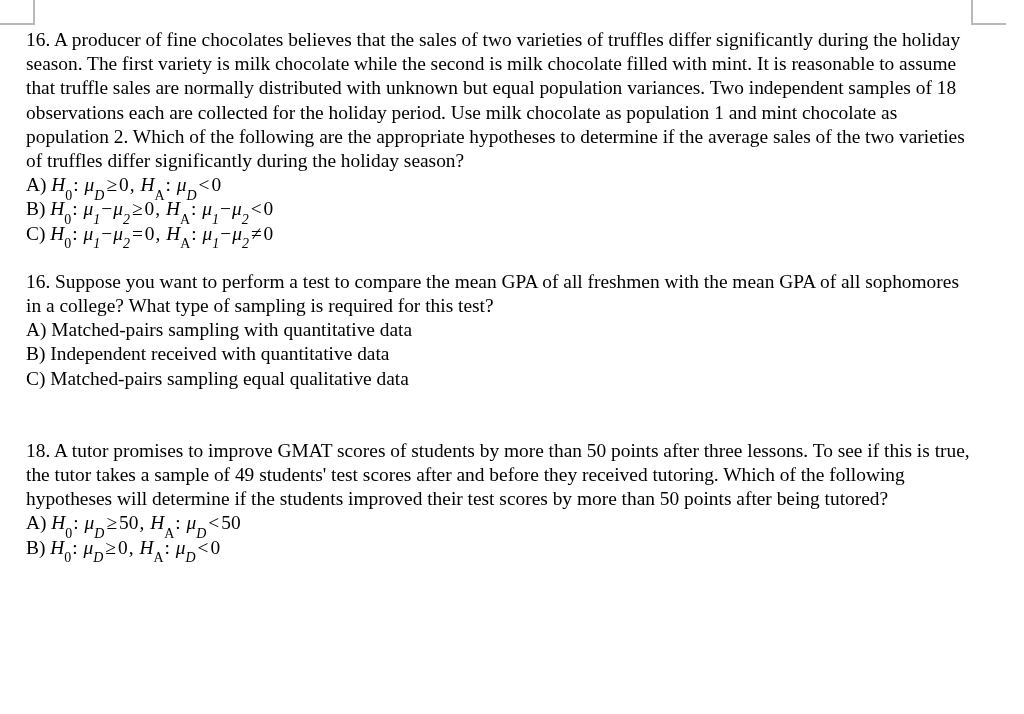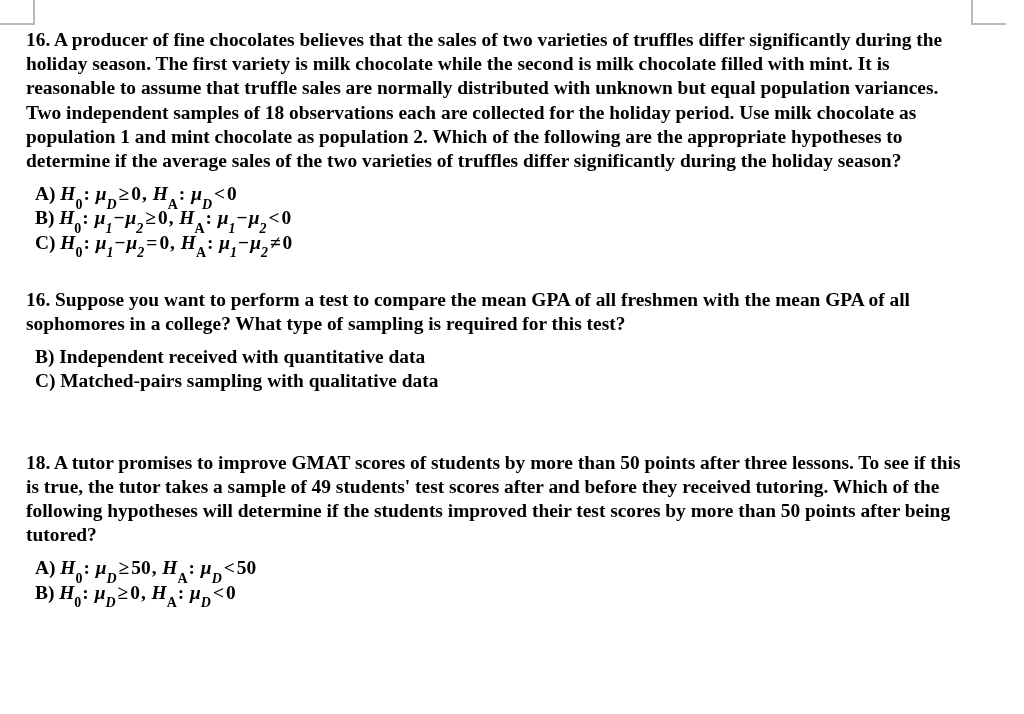--- a/index.html
+++ b/index.html
@@ -39,31 +39,30 @@
 
   
   .doc {
     position: absolute;
     left: 26px;
     top: 28px;
     width: 946px;
   }
   .question-block {
     margin: 0;
-    font-weight: bold;
   }
   .stem {
     font-size: 19.4px;
     line-height: 24.2px;
     text-align: left;
     margin: 0;
     hyphens: none;
   }
   .choices {
-    margin: 9px;
+    margin: 0;
   }
   .choice {
     font-size: 19.4px;
     line-height: 24.2px;
     white-space: nowrap;
     margin: 0;
   }
   
   .gap-1 { height: 24px; }
   .gap-2 { height: 48px; }
@@ -126,22 +125,23 @@
 
 
     </div>
   </div>
 
   <div class="gap-1"></div>
 
   <div class="question-block">
     <p class="stem">16. Suppose you want to perform a test to compare the mean GPA of all freshmen with the mean GPA of all sophomores in a college? What type of sampling is required for this test?</p>
     <div class="choices">
+      <p class="choice">A) Matched-pairs sampling with quantitative data</p>
       <p class="choice">B) Independent received with quantitative data</p>
-      <p class="choice">C) Matched-pairs sampling with qualitative data</p>
+      <p class="choice">C) Matched-pairs sampling equal qualitative data</p>
     </div>
   </div>
 
   <div class="gap-2"></div>
 
   <div class="question-block">
     <p class="stem">18. A tutor promises to improve GMAT scores of students by more than 50 points after three lessons. To see if this is true, the tutor takes a sample of 49 students' test scores after and before they received tutoring.  Which of the following hypotheses will determine if the students improved their test scores by more than 50 points after being tutored?</p>
     <div class="choices">
 
       <p class="choice">

